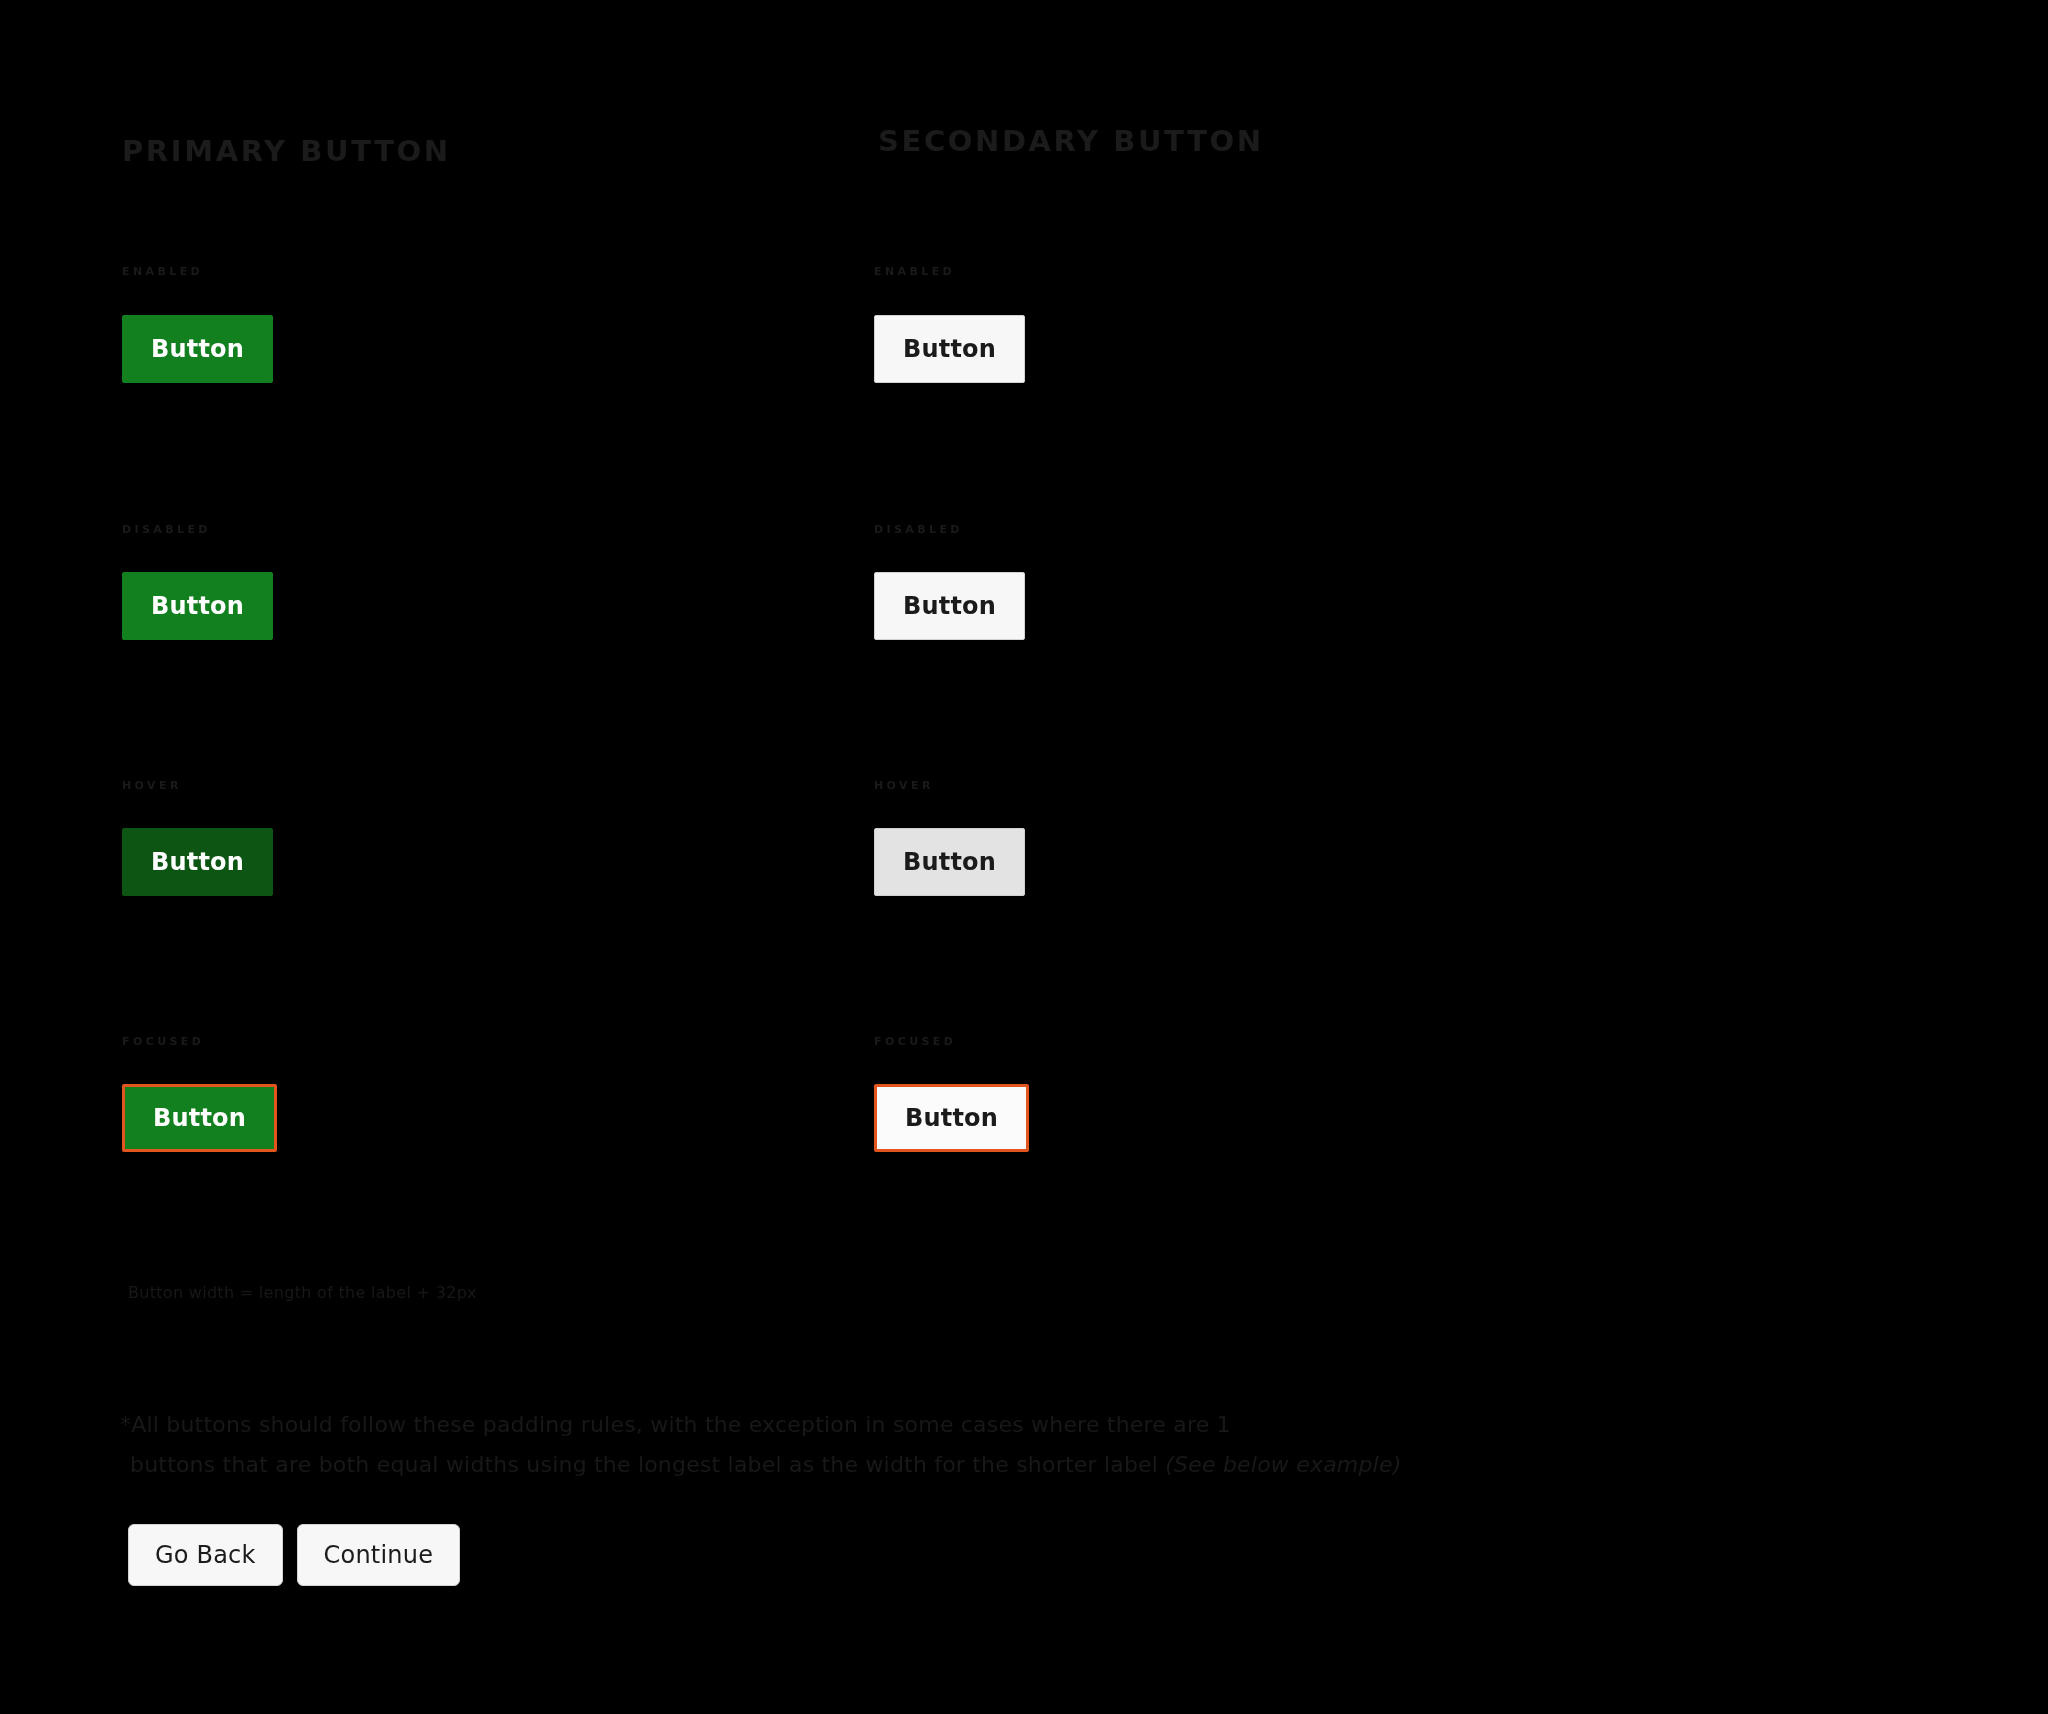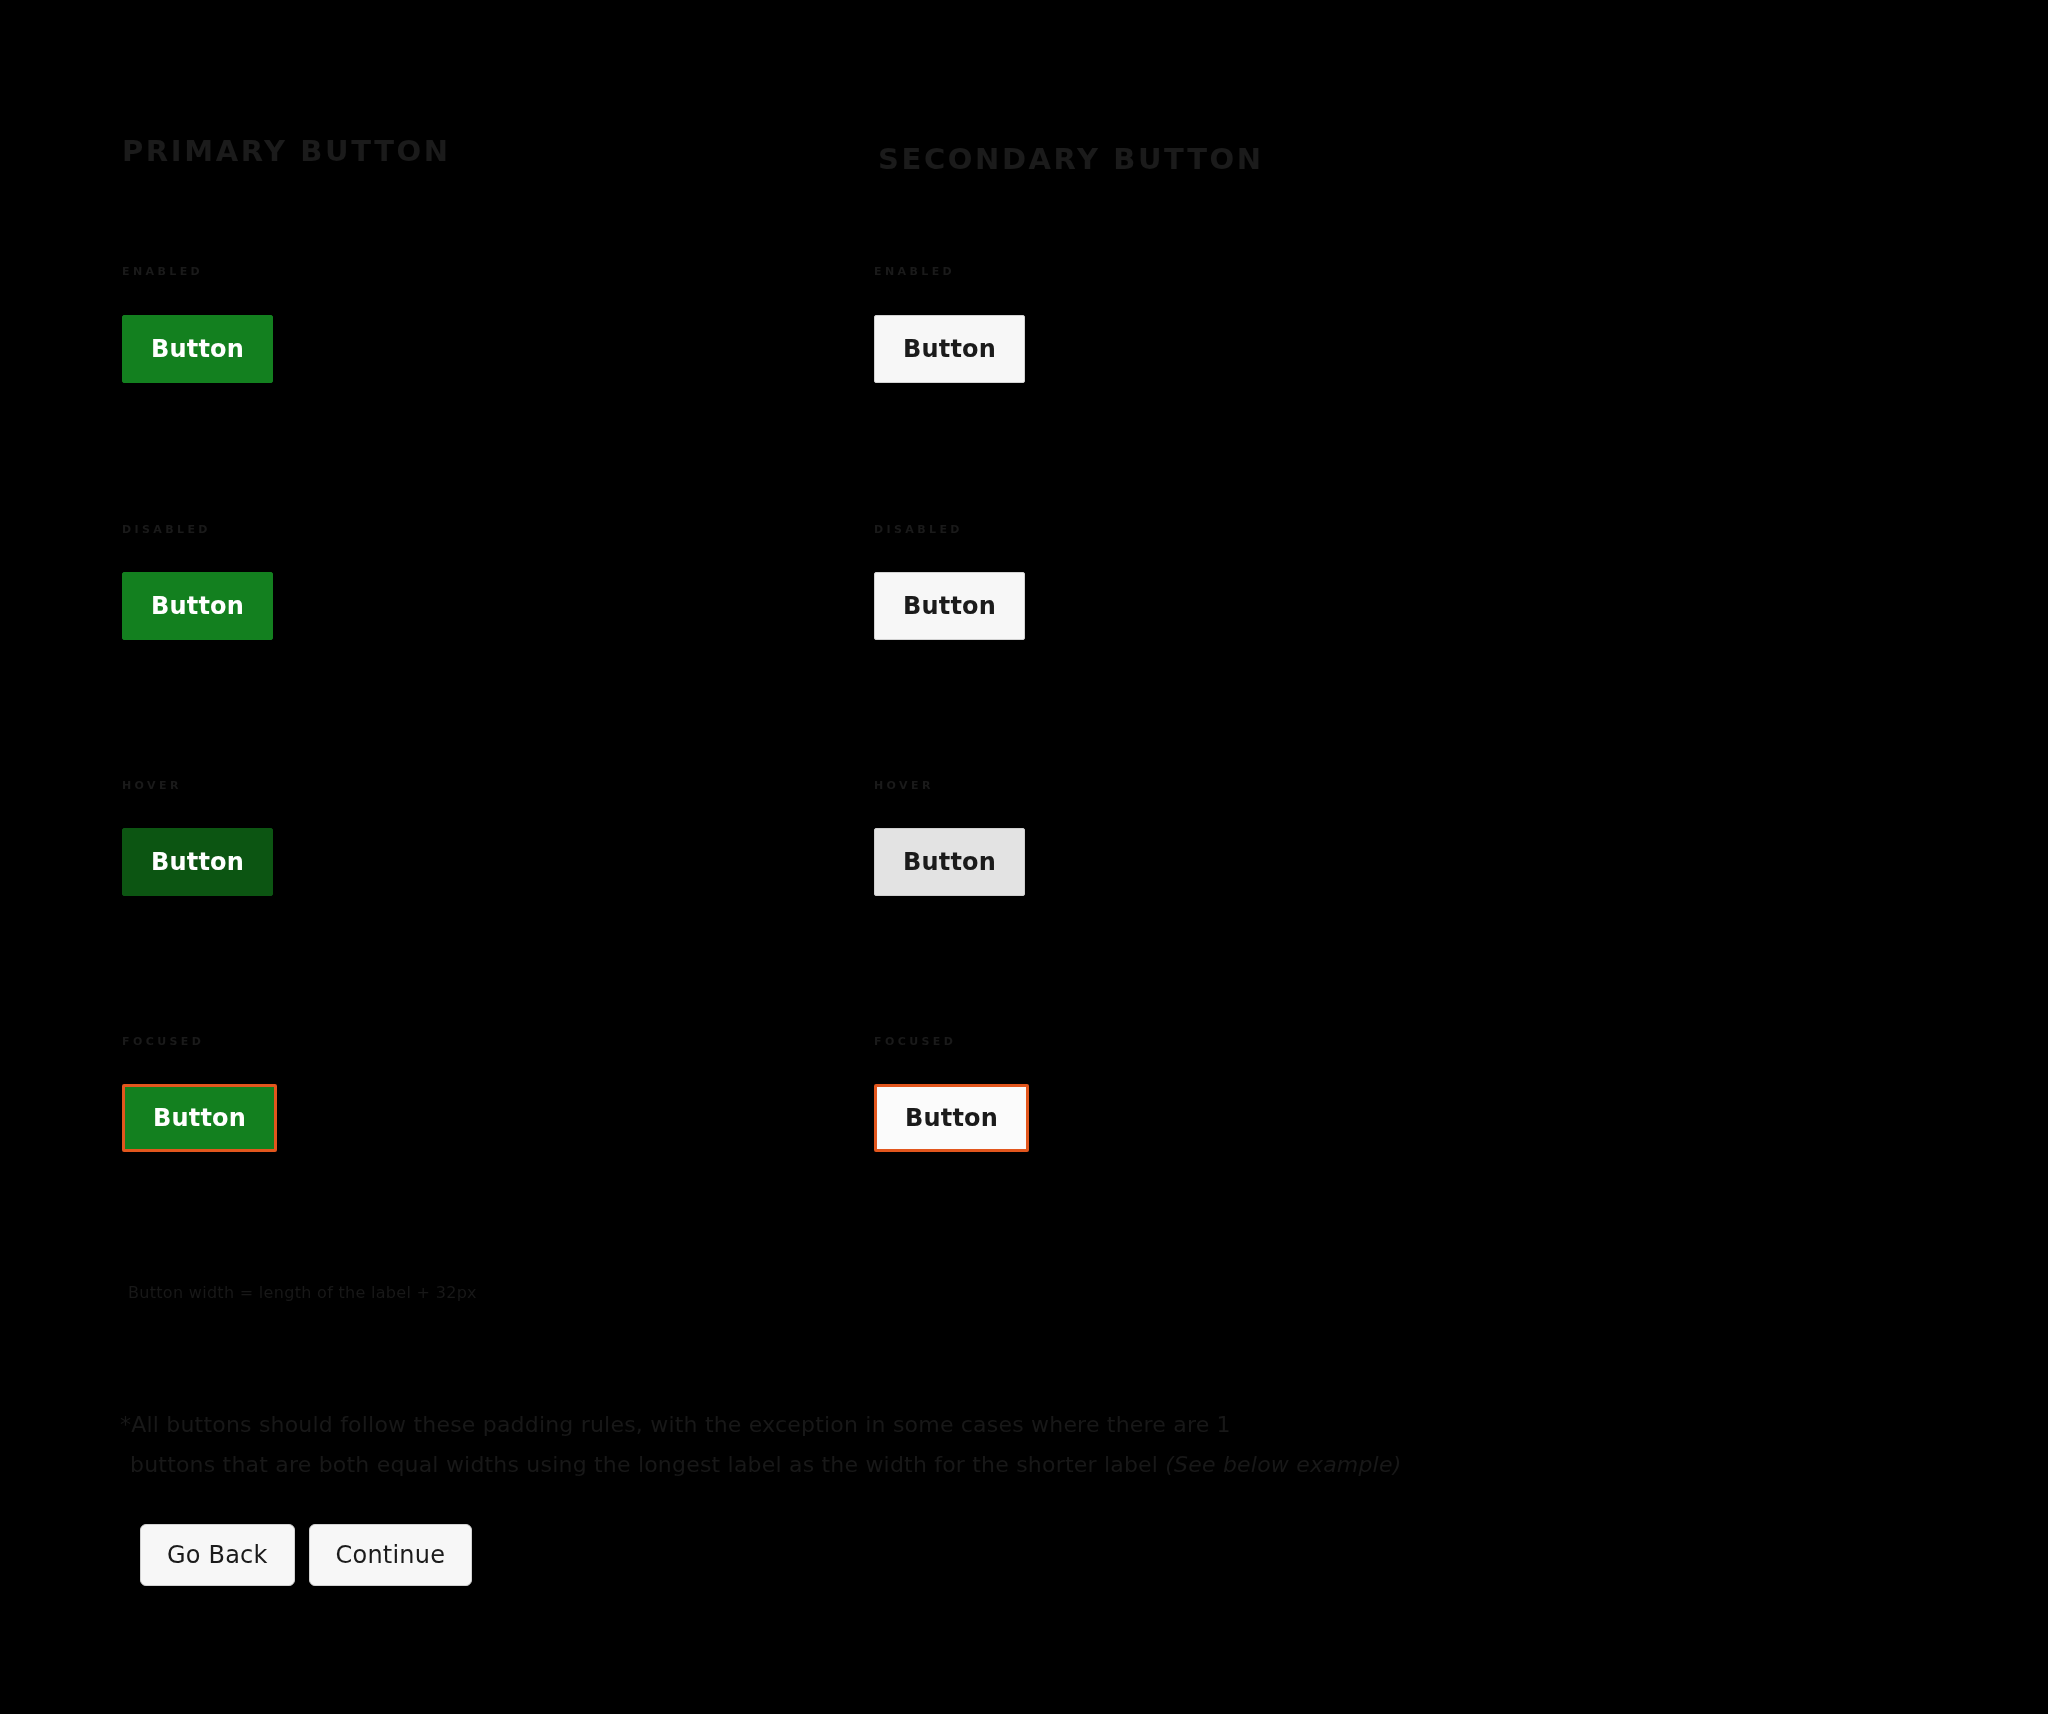--- a/index.html
+++ b/index.html
@@ -26,21 +26,21 @@
   
   .col-heading {
     position: absolute;
     font-size: 29px;
     font-weight: 700;
     letter-spacing: 2.6px;
     color: #1b1b1b;
     white-space: nowrap;
   }
   .col-heading.primary   { left: 122px; top: 134px; }
-  .col-heading.secondary { left: 878px; top: 142px; }
+  .col-heading.secondary { left: 878px; top: 124px; }
 
   
   .state-label {
     position: absolute;
     font-size: 11px;
     font-weight: 600;
     letter-spacing: 3.4px;
     color: #1a1a1a;
     white-space: nowrap;
   }
@@ -125,21 +125,20 @@
     margin-top: 45px;
   }
 
   
   .example-row {
     position: absolute;
     left: 128px;
     top: 1524px;
     display: flex;
     gap: 14px;
-    margin-left: 12px;
   }
   .example-row .btn {
     position: relative;
     height: 62px;
     font-size: 24px;
     font-weight: 400;
     border-radius: 6px;
     padding: 0 26px;
   }
 </style>

